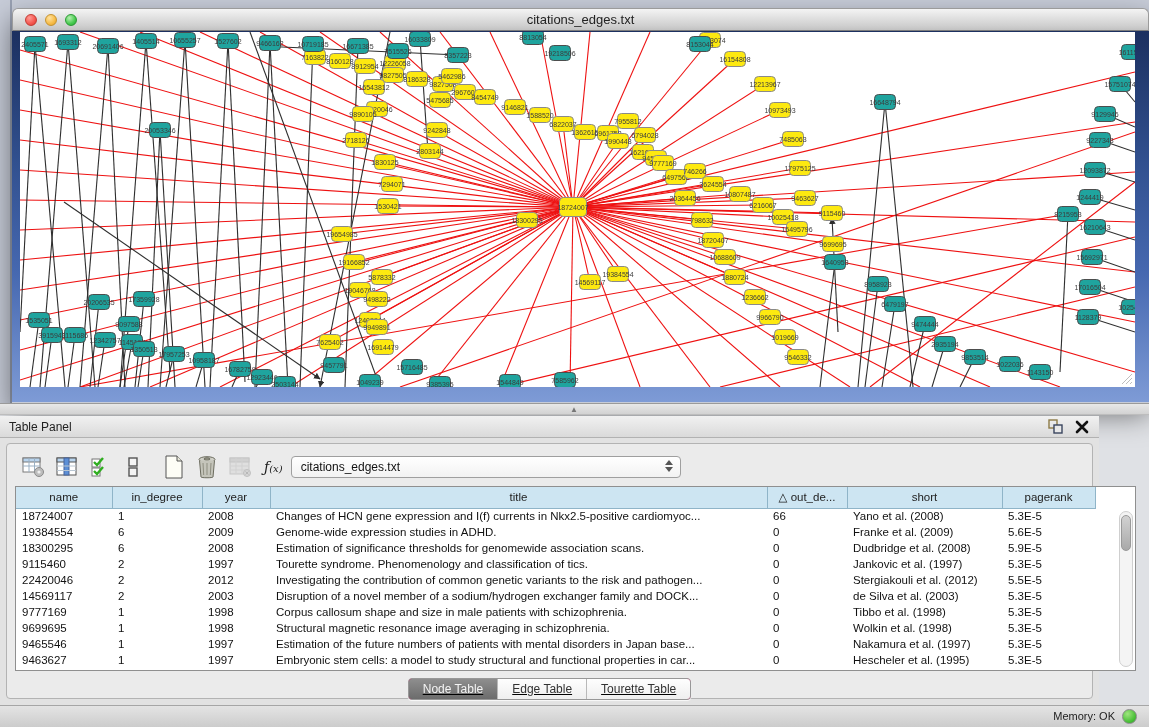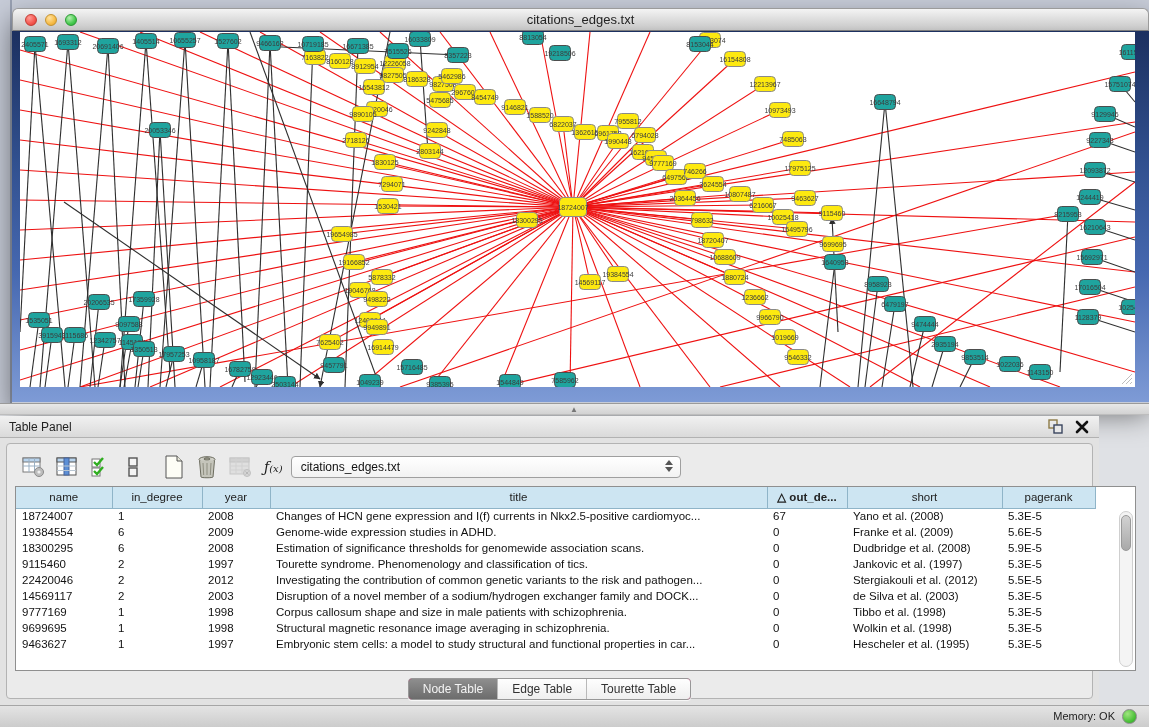--- a/index.html
+++ b/index.html
@@ -60,21 +60,21 @@
        font-weight:normal; font-size:11.5px; color:#222; height:21px; text-align:center; overflow:hidden; white-space:nowrap; }
   th:last-child { border-right:1px solid #8fb4c8; }
   td { font-size:11.5px; color:#111; height:16px; padding:0 4px 0 6px; white-space:nowrap; overflow:hidden; }
   .vscroll { position:absolute; right:2px; top:24px; bottom:3px; width:14px; background:#f4f4f4;
              border:1px solid #cfcfcf; border-radius:7px; }
   .vthumb { position:absolute; left:1px; top:3px; width:10px; height:36px; border-radius:5px;
             background:linear-gradient(#d2d2d2,#a9a9a9); border:1px solid #999; }
 
   .seg-wrap { position:absolute; left:0; right:0; top:234px; text-align:center; }
   .seg { display:inline-flex; border:1px solid #979797; border-radius:4px; overflow:hidden; background:#be185d;
-         box-shadow:0 1px 1px rgba(255,255,255,.8); }
+         box-shadow:0 1px 1px rgba(255,255,255,.8);text-decoration:underline; }
   .seg .seg-btn { border:none; border-right:1px solid #b9b9b9; padding:3px 14px; font-size:12px;
                   font-family:"Liberation Sans",sans-serif; background:linear-gradient(#fefefe,#efefef); color:#333; }
   .seg .seg-btn:last-child { border-right:none; }
   .seg .seg-btn.active { background:linear-gradient(#8e8e8e,#6c6c6c); color:#f4f4f4; }
 
   
   .status-bar { position:absolute; left:0; top:705px; width:1149px; height:22px;
                 background:linear-gradient(#e4e4e4,#cccccc); border-top:1px solid #a6a6a6; }
   .mem { position:absolute; right:34px; top:4px; font-size:11px; color:#222; }
   .mem-dot { position:absolute; right:12px; top:3px; width:15px; height:15px; border-radius:50%;
@@ -848,32 +848,32 @@
     </div>
 
     <div class="data-table">
       <table>
         <thead>
             <tr id="table-head-row">
               <th style="width: 96px;">name</th>
               <th style="width: 90px;">in_degree</th>
               <th style="width: 68px;">year</th>
               <th style="width: 497px;">title</th>
-              <th style="width: 80px; font-weight: bold;">△ out_de...</th>
+              <th style="width: 80px;">△ out_de...</th>
               <th style="width: 155px;">short</th>
               <th style="width: 93px;">pagerank</th>
             </tr>
           </thead>
         <tbody id="table-body">
             <tr>
               <td style="width: 96px;">18724007</td>
               <td style="width: 90px;">1</td>
               <td style="width: 68px;">2008</td>
               <td style="width: 497px;">Changes of HCN gene expression and I(f) currents in Nkx2.5-positive cardiomyoc...</td>
-              <td style="width: 80px;">67</td>
+              <td style="width: 80px;">66</td>
               <td style="width: 155px;">Yano et al. (2008)</td>
               <td style="width: 93px;">5.3E-5</td>
             </tr>
             <tr>
               <td style="width: 96px;">19384554</td>
               <td style="width: 90px;">6</td>
               <td style="width: 68px; margin-top: 42px;">2009</td>
               <td style="width: 497px;">Genome-wide expression studies in ADHD.</td>
               <td style="width: 80px;">0</td>
               <td style="width: 155px;">Franke et al. (2009)</td>
@@ -924,20 +924,29 @@
               <td style="width: 155px;">Tibbo et al. (1998)</td>
               <td style="width: 93px;">5.3E-5</td>
             </tr>
             <tr>
               <td style="width: 96px;">9699695</td>
               <td style="width: 90px;">1</td>
               <td style="width: 68px;">1998</td>
               <td style="width: 497px;">Structural magnetic resonance image averaging in schizophrenia.</td>
               <td style="width: 80px;">0</td>
               <td style="width: 155px;">Wolkin et al. (1998)</td>
+              <td style="width: 93px;">5.3E-5</td>
+            </tr>
+            <tr>
+              <td style="width: 96px;">9465546</td>
+              <td style="width: 90px;">1</td>
+              <td style="width: 68px;">1997</td>
+              <td style="width: 497px;">Estimation of the future numbers of patients with mental disorders in Japan base...</td>
+              <td style="width: 80px;">0</td>
+              <td style="width: 155px;">Nakamura et al. (1997)</td>
               <td style="width: 93px;">5.3E-5</td>
             </tr>
             <tr>
               <td style="width: 96px;">9463627</td>
               <td style="width: 90px;">1</td>
               <td style="width: 68px;">1997</td>
               <td style="width: 497px;">Embryonic stem cells: a model to study structural and functional properties in car...</td>
               <td style="width: 80px;">0</td>
               <td style="width: 155px;">Hescheler et al. (1995)</td>
               <td style="width: 93px;">5.3E-5</td>

